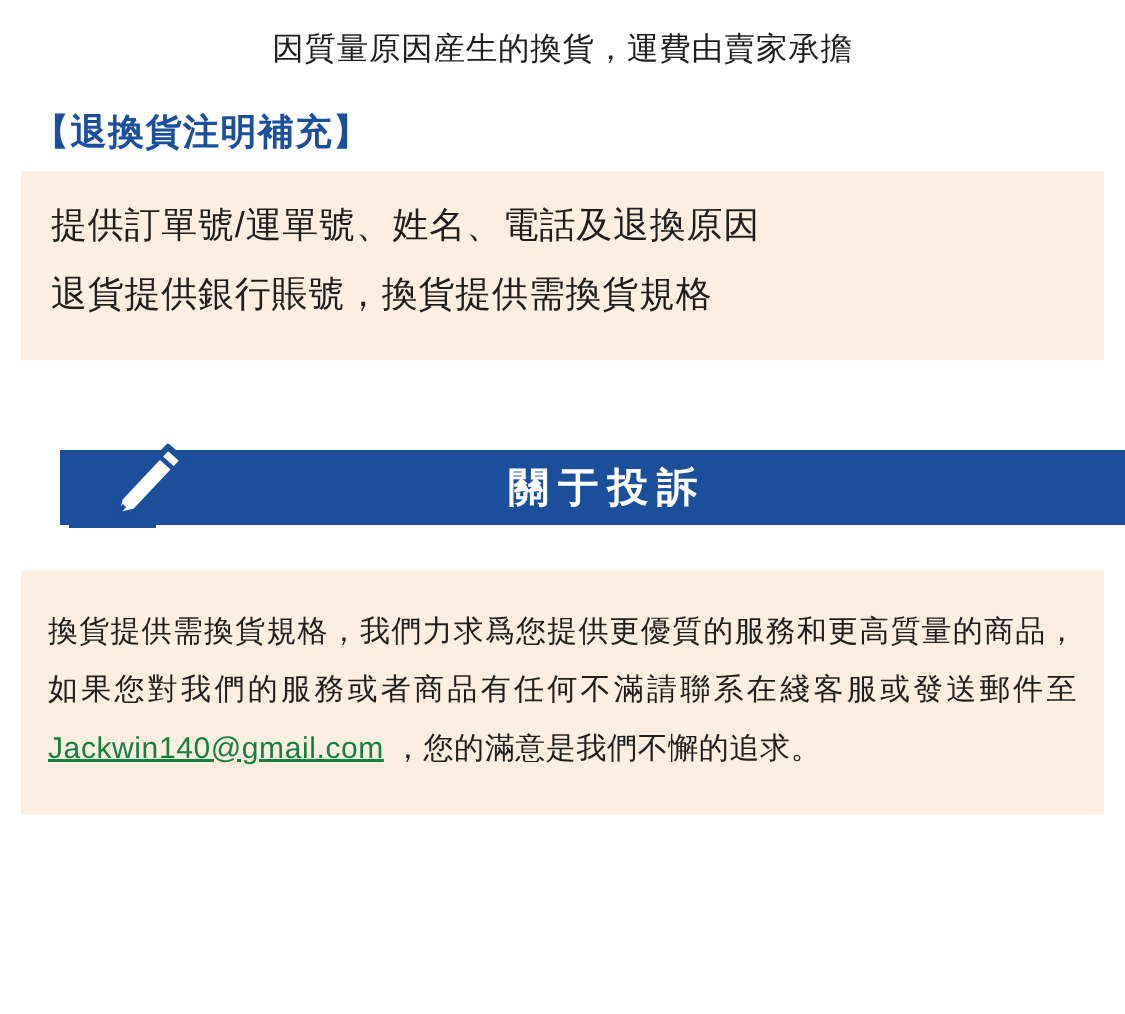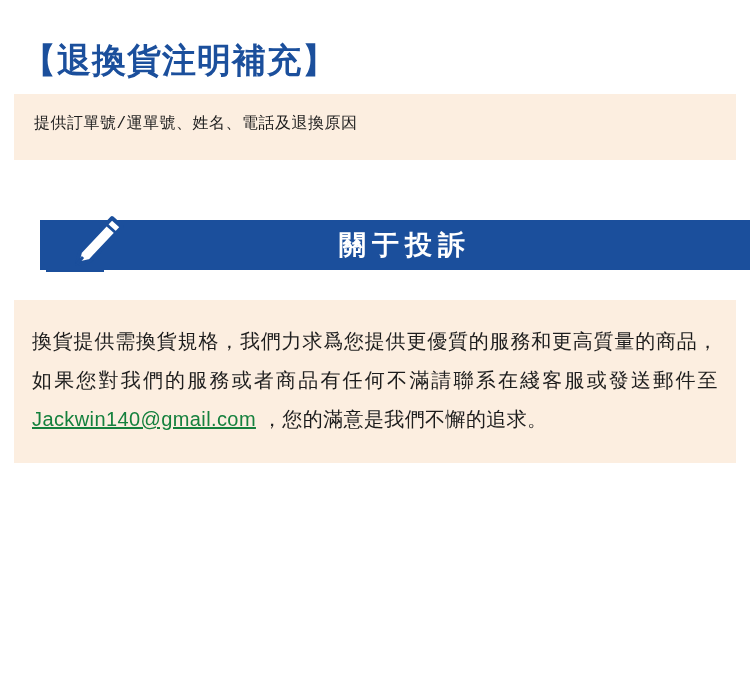--- a/index.html
+++ b/index.html
@@ -29,39 +29,38 @@
     line-height: 1.6;
     color: #1d1d1d;
     text-align: center;
     letter-spacing: 0.5px;
     margin: 0 0 14px 0;
   }
 
   
   .bracket-heading {
     margin: 22px 0 10px 22px;
-    font-size: 34px;
+    font-size: 24px;
     font-weight: bold;
     color: #1b4f9c;
     letter-spacing: 1px;
   }
 
   
   .note-box {
     background: #fceee0;
     margin: 0 14px 0 14px;
     padding: 16px 10px 18px 10px;
   }
   .note-line {
-    font-size: 16px;
+    font-size: 24px;
     line-height: 1.75;
     color: #1d1d1d;
     margin: 0 0 4px 10px;
     letter-spacing: 0.5px;
-    font-family: Liberation Mono, monospace;
   }
 
   
   .banner-wrap {
     position: relative;
     margin-top: 46px;
     height: 72px;
   }
   .banner-bar {
     position: absolute;
@@ -108,26 +107,28 @@
     text-decoration: underline;
     font-family: "Liberation Sans", sans-serif;
   }
 </style>
 </head>
 <body>
 
 <div class="page">
 
   <div class="policy-lines">
+    <p class="policy-line">因質量原因産生的換貨，運費由賣家承擔</p>
   </div>
 
   <div class="bracket-heading">【退換貨注明補充】</div>
 
   <div class="note-box">
     <p class="note-line">提供訂單號/運單號、姓名、電話及退換原因</p>
+    <p class="note-line">退貨提供銀行賬號，換貨提供需換貨規格</p>
   </div>
 
   <div class="banner-wrap">
     <div class="banner-bar">
       <span class="banner-title">關于投訴</span>
     </div>
     <div class="banner-icon">
       <svg width="86" height="72" viewBox="0 0 86 72" xmlns="http://www.w3.org/2000/svg">
         <path d="M8 18 L8 64 L62 64 L62 34" fill="none" stroke="#1b4f9c" stroke-width="4"></path>
         <path d="M8 18 L46 18" fill="none" stroke="#1b4f9c" stroke-width="4"></path>

